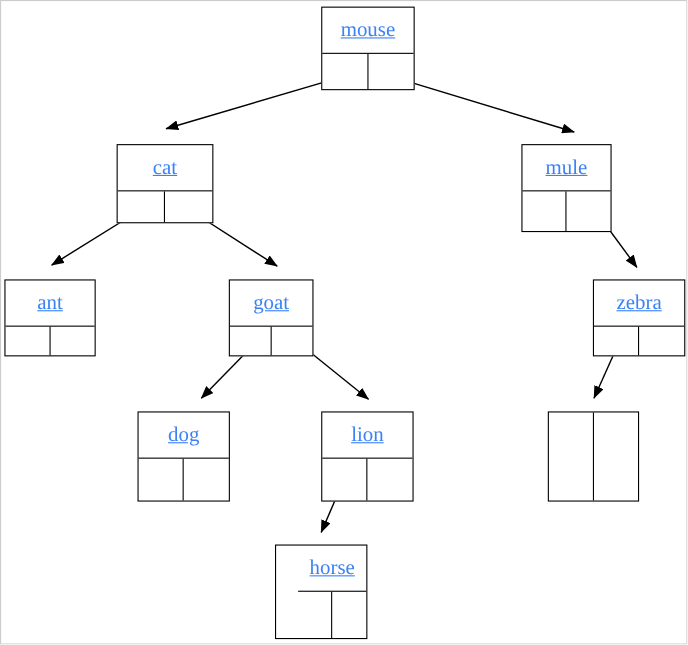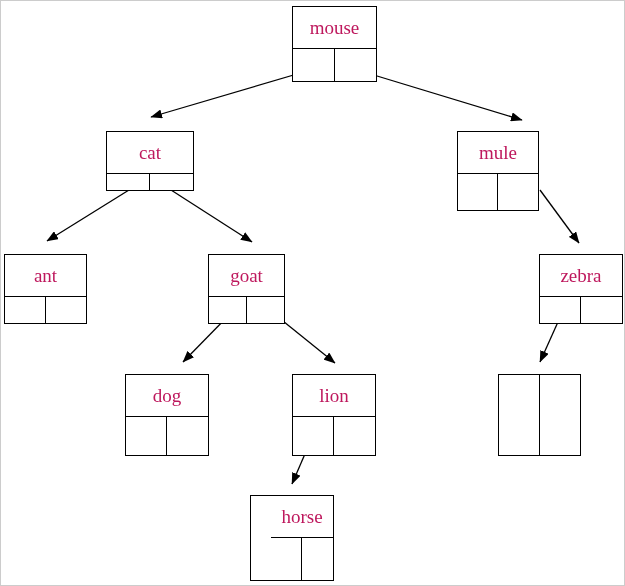--- a/index.html
+++ b/index.html
@@ -35,25 +35,26 @@
     background: #ffffff;
     display: flex;
     flex-direction: column;
   }
   .node-label {
     flex: 0 0 auto;
     height: 42px;
     line-height: 42px;
     text-align: center;
     font-size: 19px;
-    color: #be185d;
+    color: #3b82f6;
     border-bottom: 1px solid #000000;
     box-sizing: border-box;
     white-space: nowrap;
     overflow: hidden;
+    text-decoration: underline;
   }
   .node-pointers {
     flex: 1 1 auto;
     display: flex;
     box-sizing: border-box;
   }
   .ptr {
     flex: 1 1 50%;
     box-sizing: border-box;
   }
@@ -86,28 +87,28 @@
   </svg>
 
   <div id="nodes-layer">
       <div class="node" style="left: 291px; top: 5px; width: 85px; height: 76px;">
         <div class="node-label">mouse</div>
         <div class="node-pointers">
           <div class="ptr ptr-left"></div>
           <div class="ptr ptr-right"></div>
         </div>
       </div>
-      <div class="node" style="left: 105px; top: 130px; width: 88px; height: 60px;">
+      <div class="node" style="left: 105px; top: 130px; width: 88px; height: 72px;">
         <div class="node-label">cat</div>
         <div class="node-pointers">
           <div class="ptr ptr-left"></div>
           <div class="ptr ptr-right"></div>
         </div>
       </div>
-      <div class="node" style="left: 456px; top: 130px; width: 82px; height: 80px;">
+      <div class="node" style="left: 473px; top: 130px; width: 82px; height: 80px;">
         <div class="node-label">mule</div>
         <div class="node-pointers">
           <div class="ptr ptr-left"></div>
           <div class="ptr ptr-right"></div>
         </div>
       </div>
       <div class="node" style="left: 3px; top: 253px; width: 83px; height: 70px;">
         <div class="node-label">ant</div>
         <div class="node-pointers">
           <div class="ptr ptr-left"></div>

